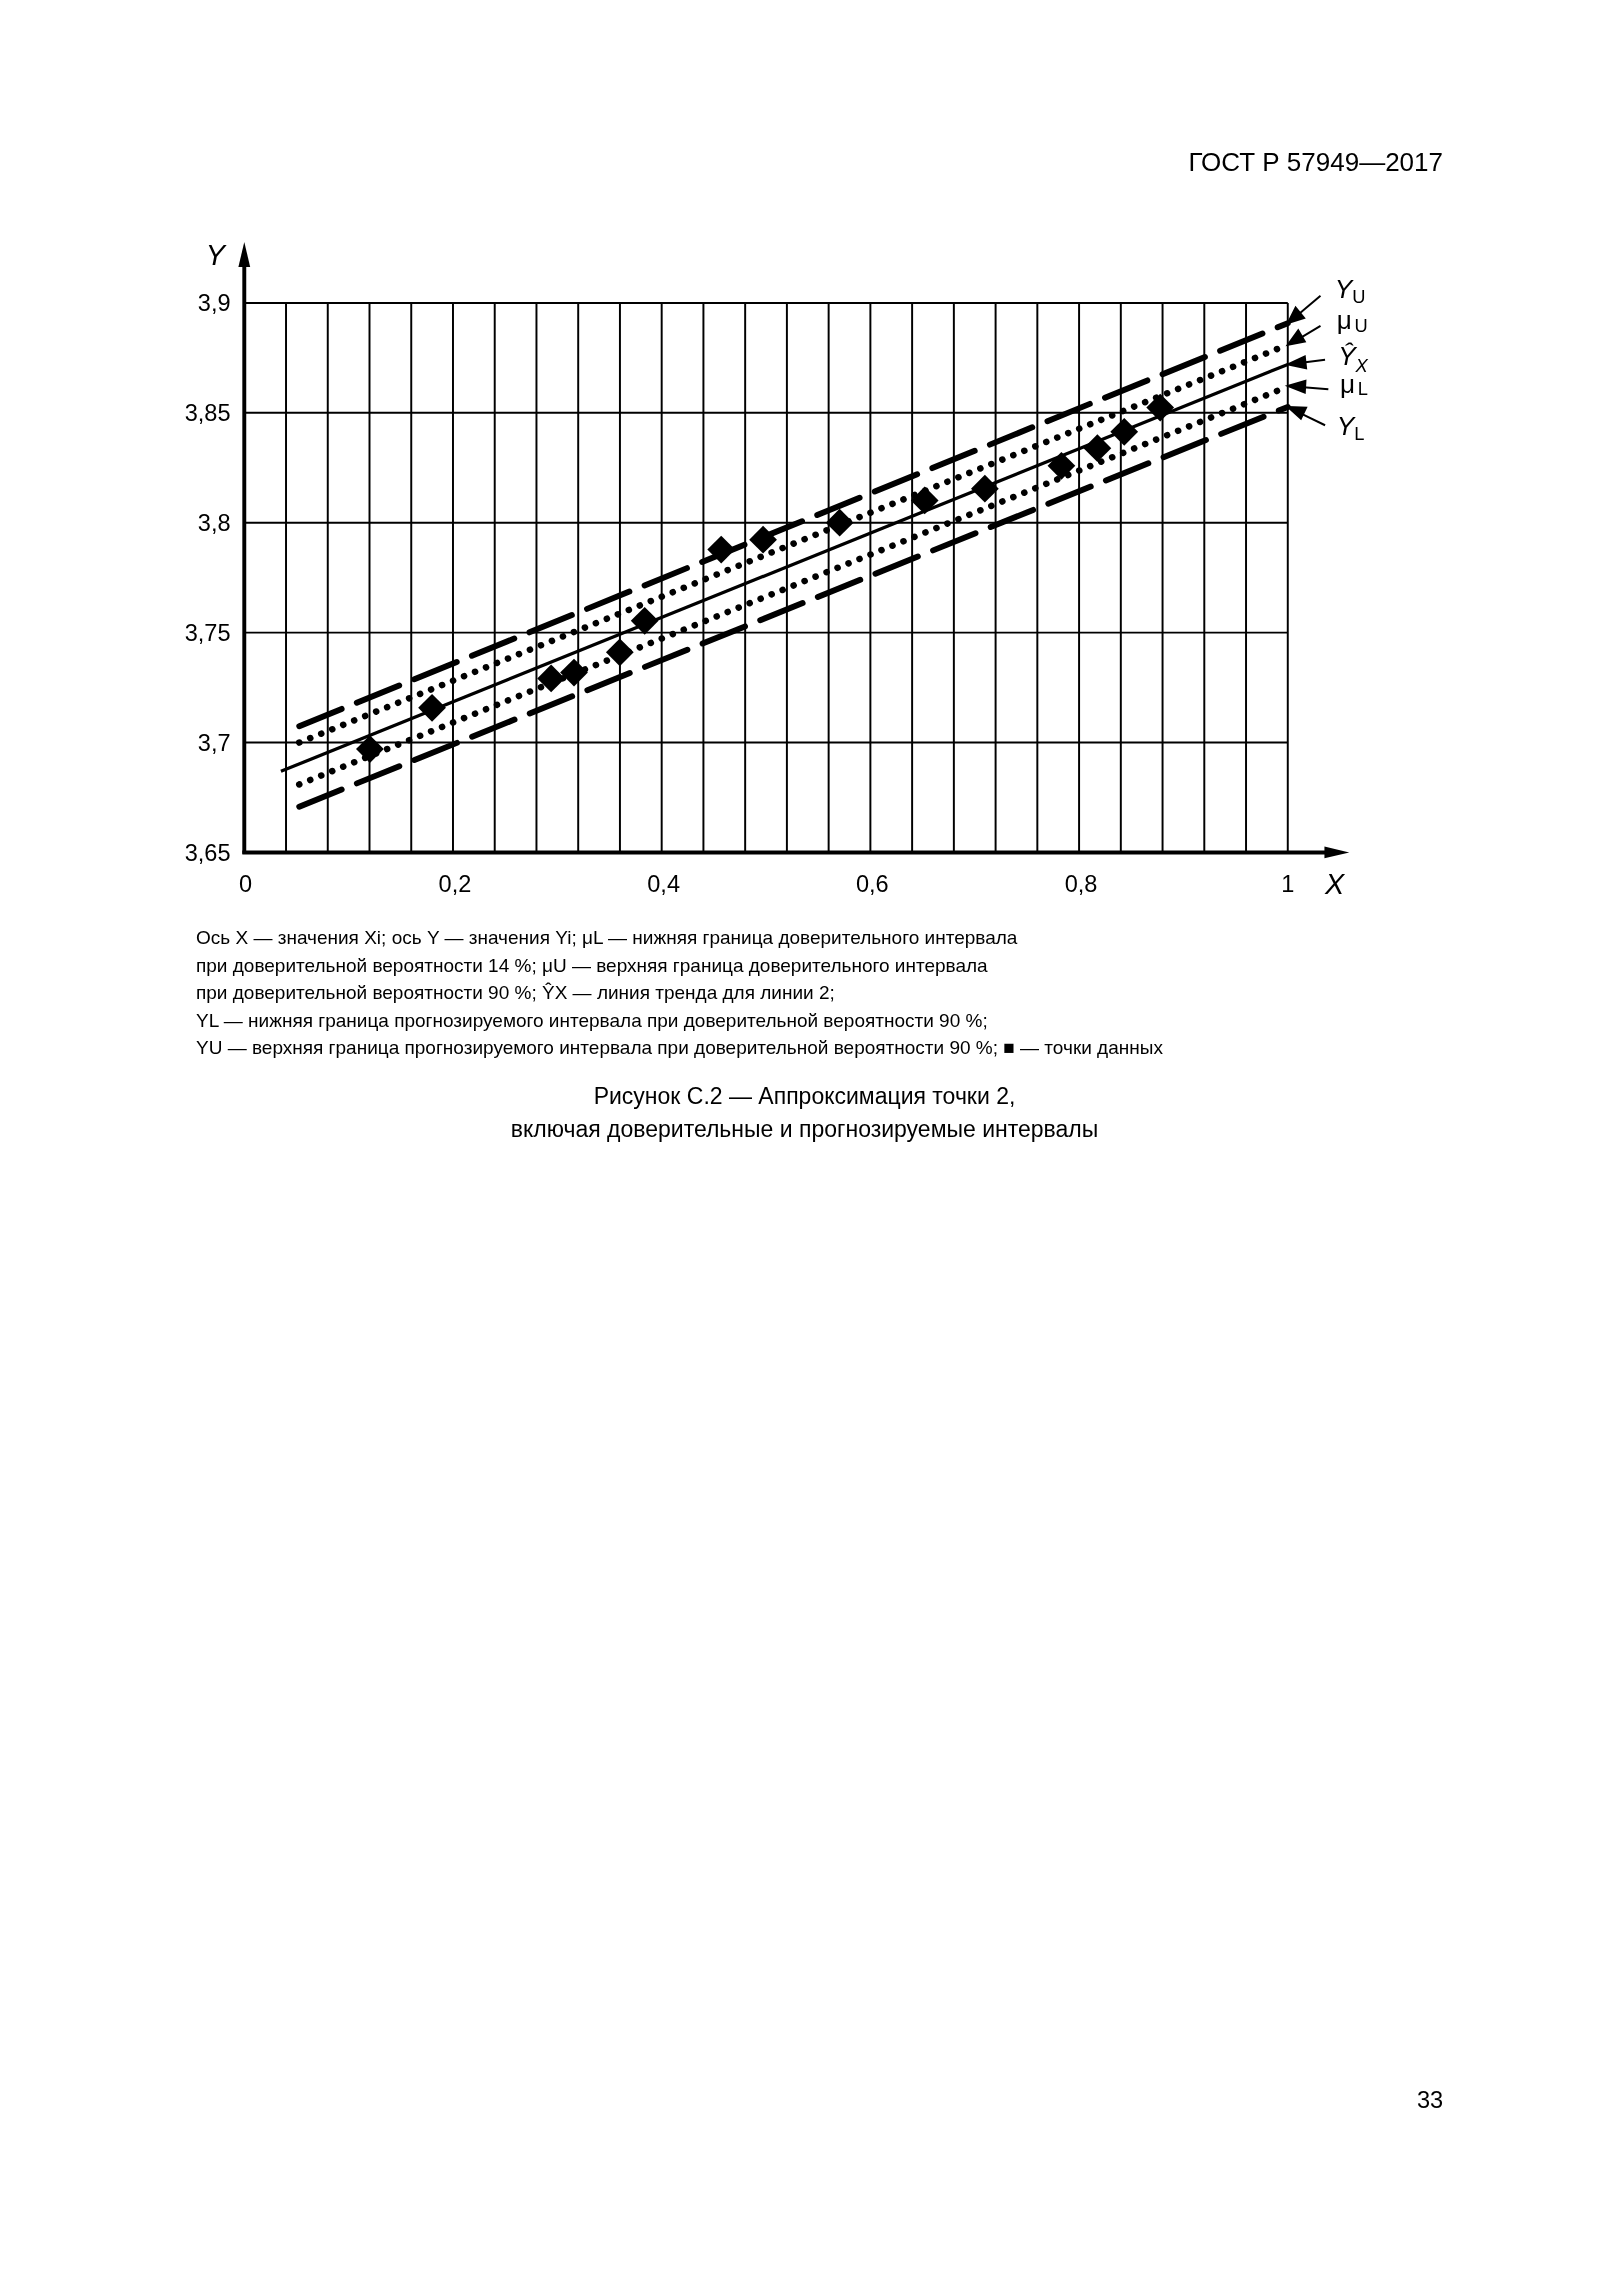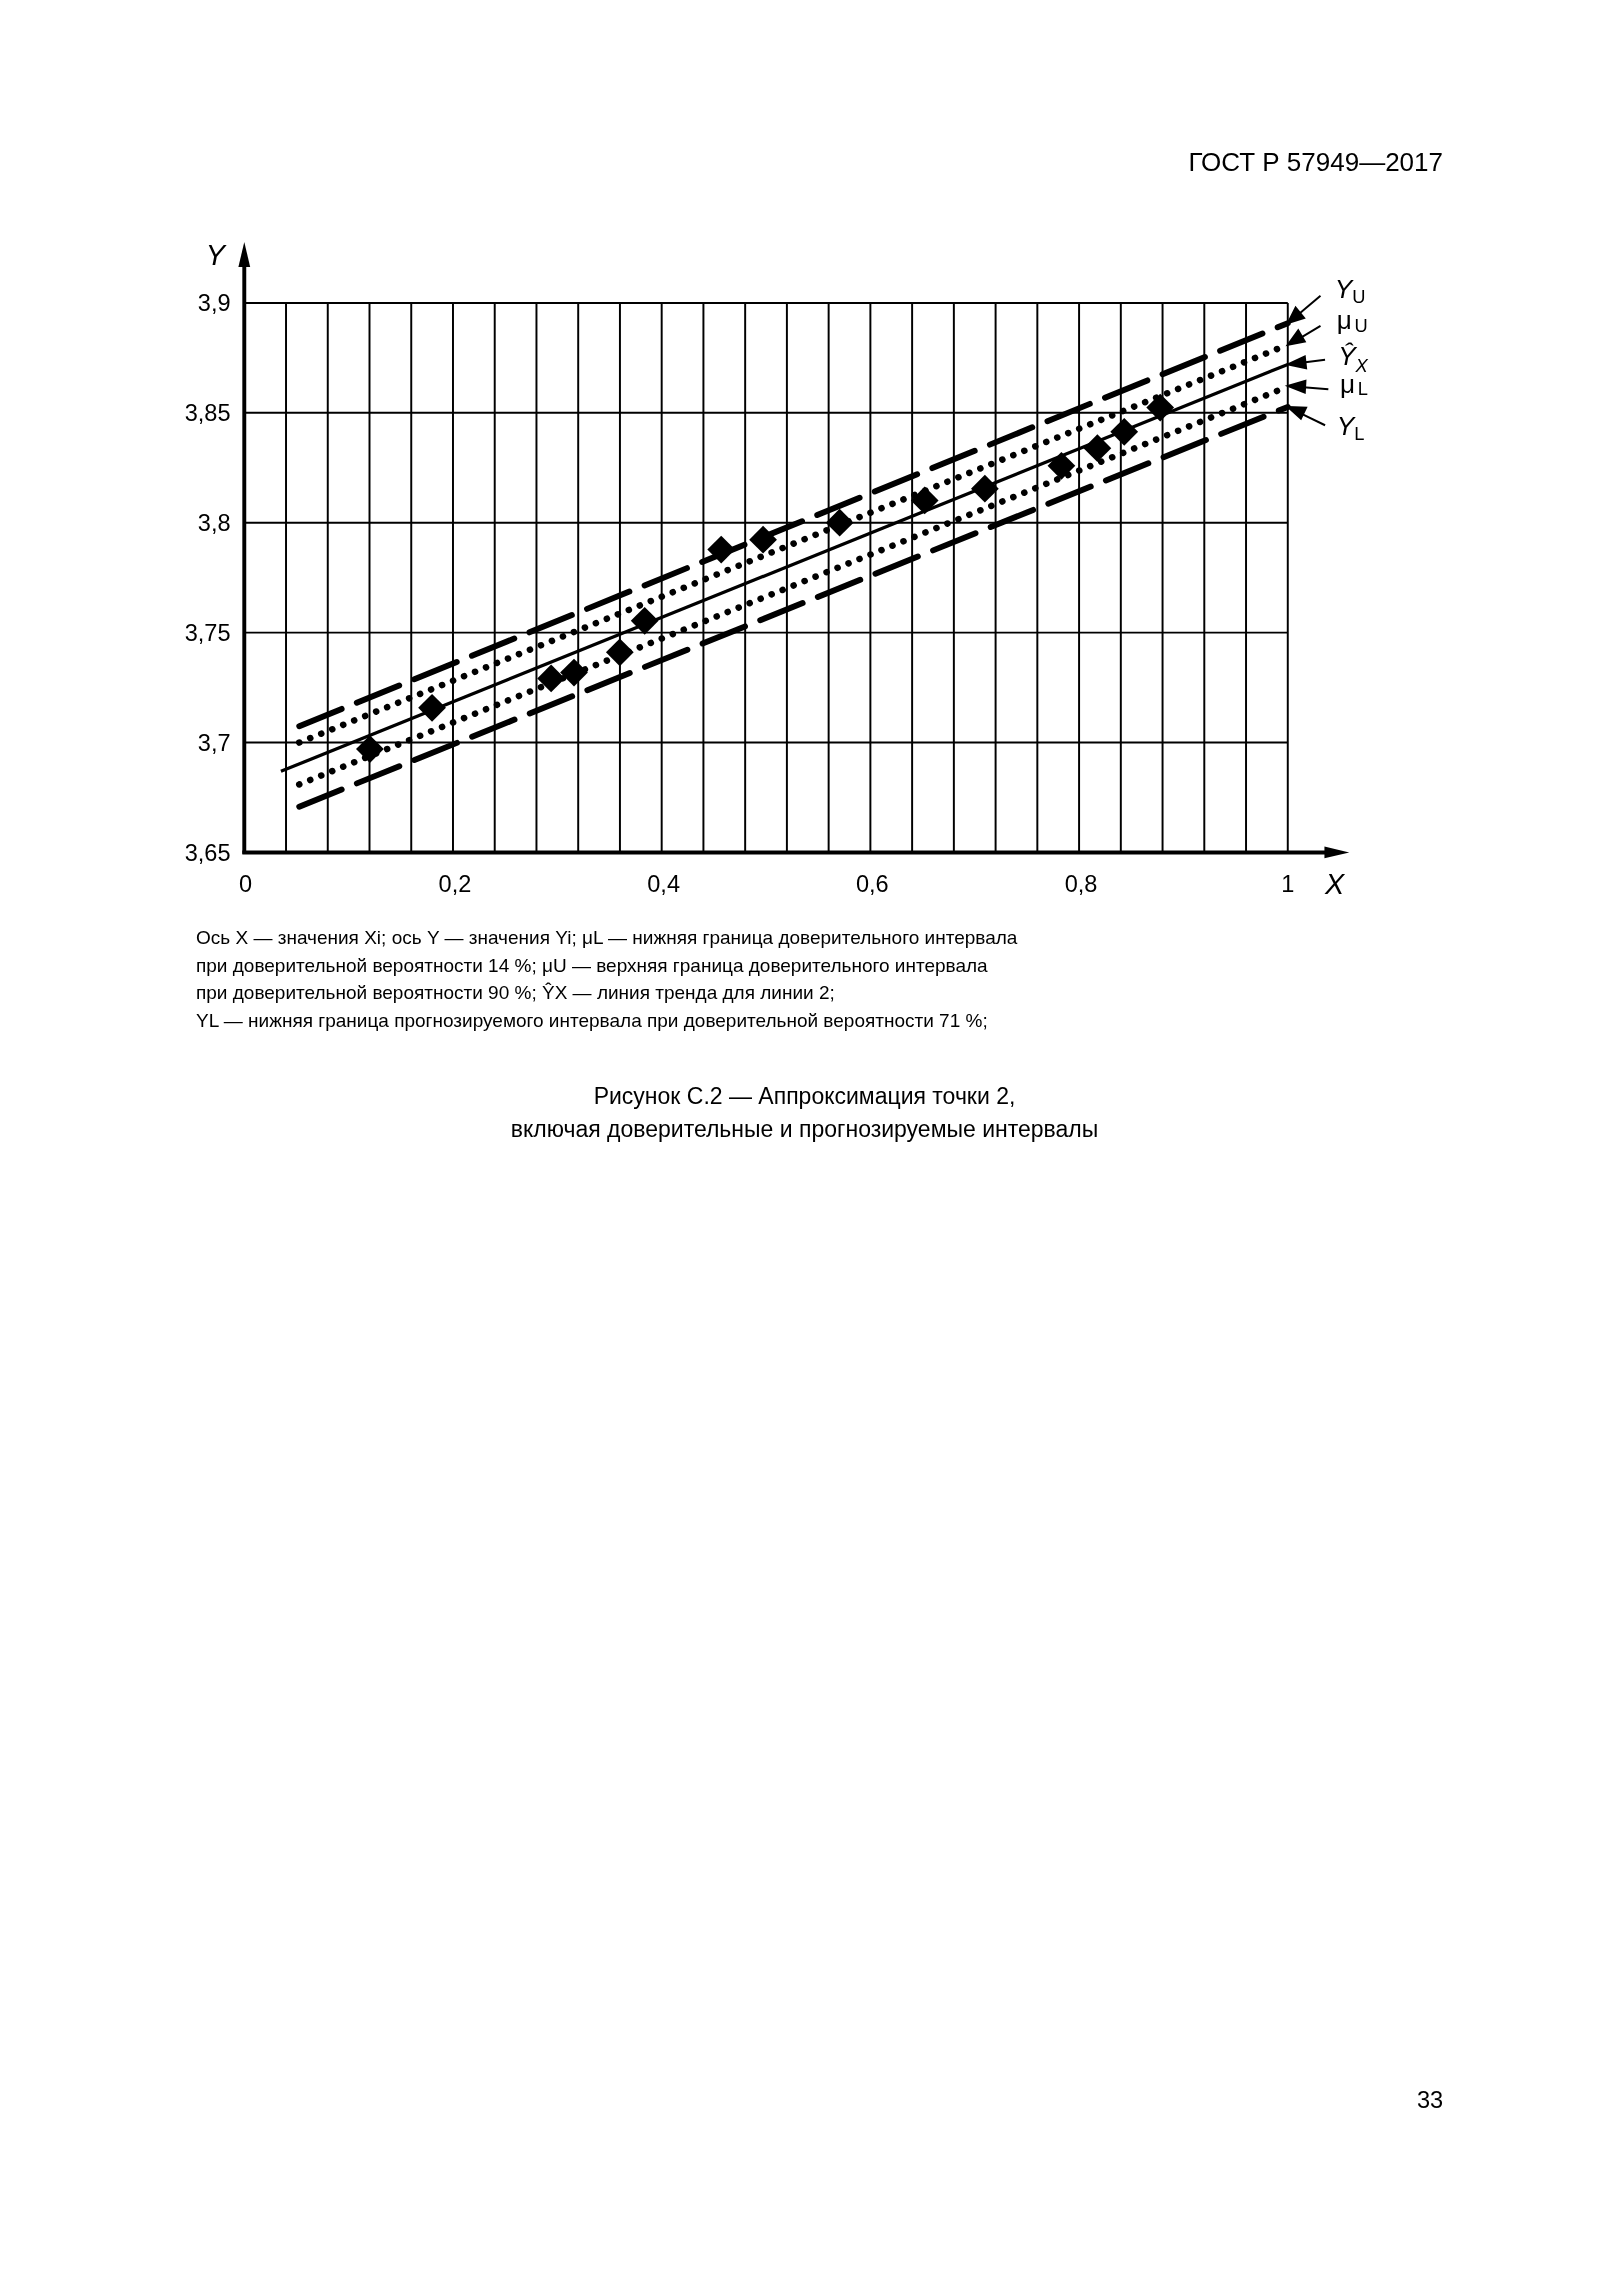--- a/index.html
+++ b/index.html
@@ -126,21 +126,22 @@
     <text x="2045" y="558"><tspan font-style="italic">Ŷ</tspan><tspan font-size="28" font-style="italic" dy="10">X</tspan></text>
     <text x="2048" y="600"><tspan>μ</tspan><tspan font-size="28" dx="4" dy="4">L</tspan></text>
     <text x="2043" y="665"><tspan font-style="italic">Y</tspan><tspan font-size="28" dy="8">L</tspan></text>
   </g>
 </svg>
 
 <div class="caption">
   <span class="line">Ось X — значения Xi; ось Y — значения Yi; μL — нижняя граница доверительного интервала</span>
   <span class="line">при доверительной вероятности 14 %; μU — верхняя граница доверительного интервала</span>
   <span class="line">при доверительной вероятности 90 %; ŶX — линия тренда для линии 2;</span>
-  <span class="line">YL — нижняя граница прогнозируемого интервала при доверительной вероятности 71 %;</span>
+  <span class="line">YL — нижняя граница прогнозируемого интервала при доверительной вероятности 90 %;</span>
+  <span class="line">YU — верхняя граница прогнозируемого интервала при доверительной вероятности 90 %; ■ — точки данных</span>
 </div>
 
 <div class="figtitle">
   <span class="line">Рисунок С.2 — Аппроксимация точки 2,</span>
   <span class="line">включая доверительные и прогнозируемые интервалы</span>
 </div>
 
 <div class="pagenum">33</div>
 
 

